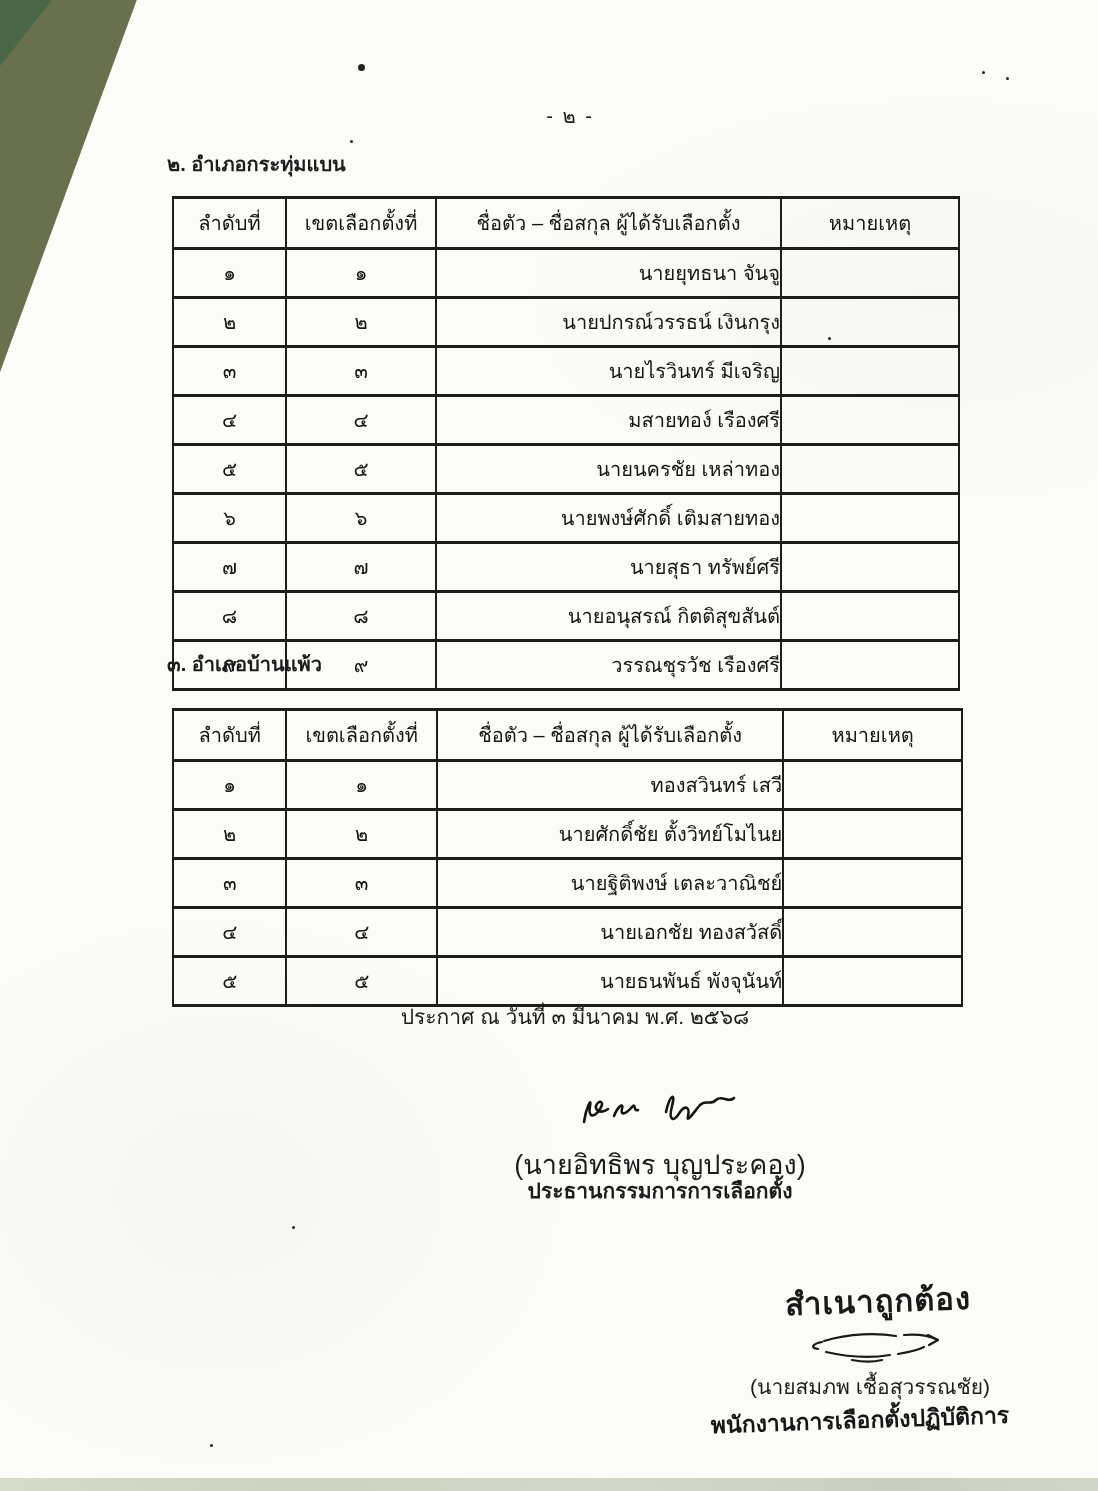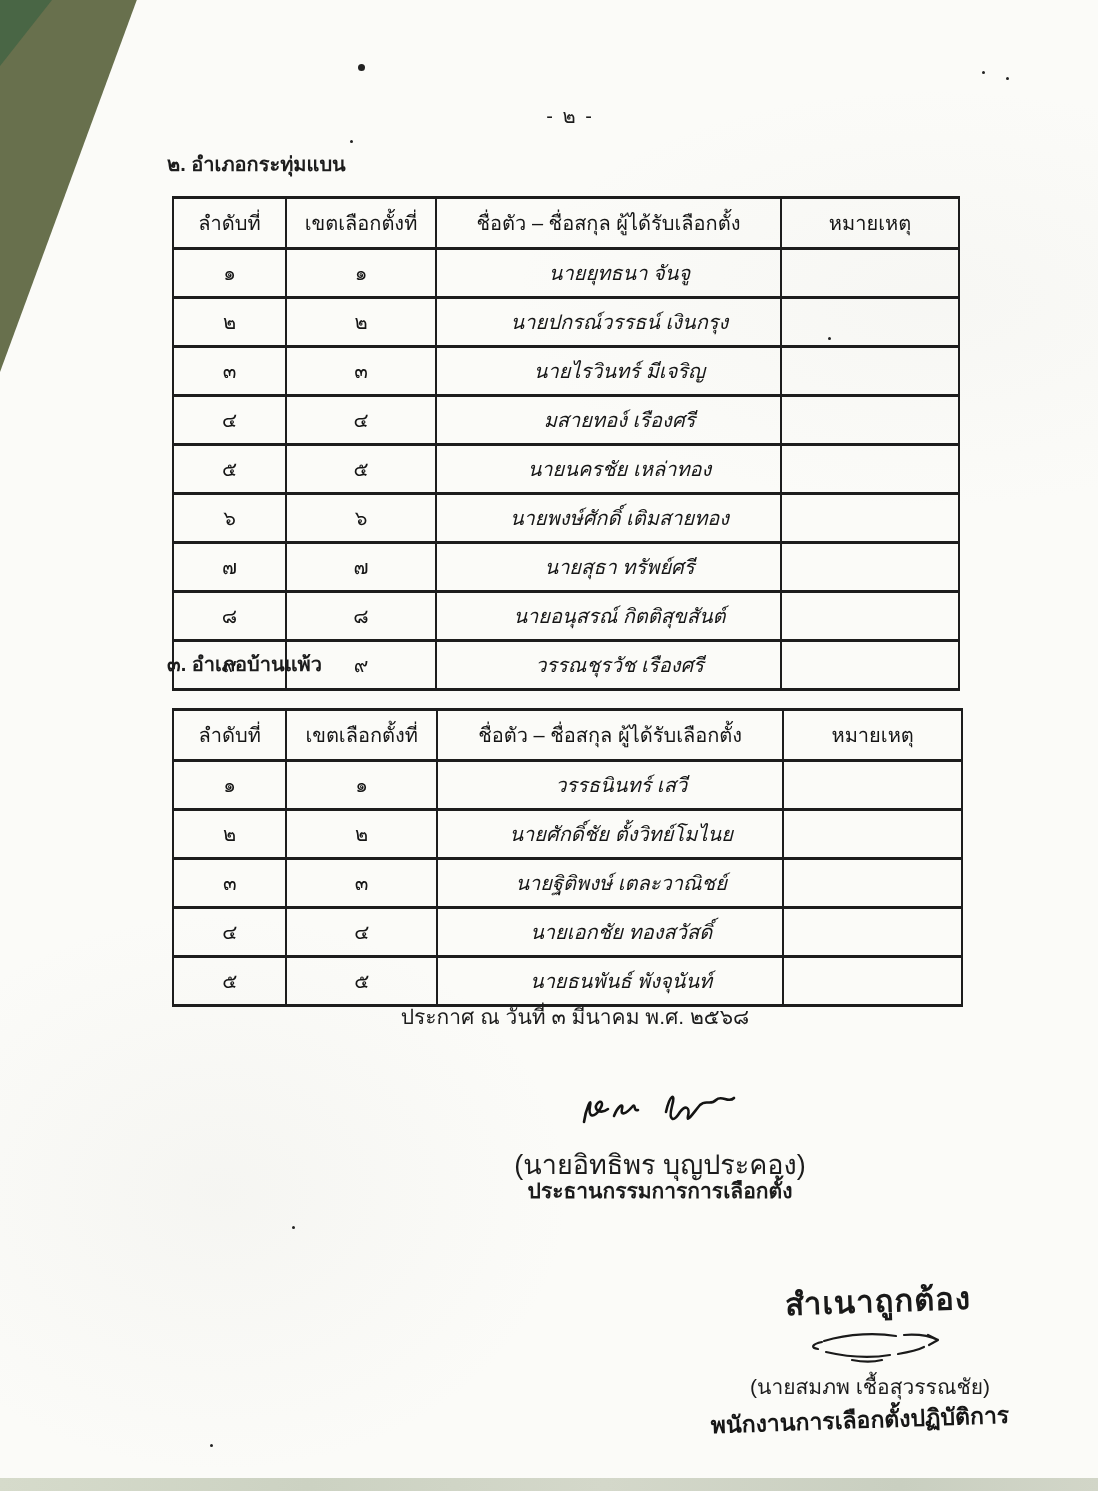--- a/index.html
+++ b/index.html
@@ -37,21 +37,21 @@
   table.results col.c1{width:113px;}
   table.results col.c2{width:150px;}
   table.results col.c3{width:345px;}
   table.results col.c4{width:178px;}
   table.results th, table.results td{
     border:2px solid #1d1d1d;border-top-width:3px;border-bottom-width:3px;
     font-size:20px;font-weight:normal;color:#161616;
     height:46px;padding:0;text-align:center;vertical-align:middle;
   }
   table.results th{height:48px;}
-  table.results td.name-cell{text-align:center;padding-left:22px;font-style:italic;}
+  table.results td.name-cell{text-align:right;padding-left:22px;}
   
   .announcement{top:1000px;left:230px;width:690px;text-align:center;font-size:21px;}
   .sig-svg{top:1082px;left:570px;}
   .signatory-name{top:1143px;left:460px;width:400px;text-align:center;font-size:27px;}
   .signatory-title{top:1174px;left:460px;width:400px;text-align:center;font-size:21px;font-weight:bold;}
   .copy-stamp{top:1276px;left:768px;width:220px;text-align:center;
     font-size:31px;font-weight:700;transform:rotate(-2deg);letter-spacing:1px;color:#191919;}
   .stamp-scribble{top:1326px;left:800px;}
   .certifier-name{top:1370px;left:730px;width:280px;text-align:center;font-size:21px;}
   .certifier-title{top:1402px;left:700px;width:320px;text-align:center;
@@ -171,21 +171,21 @@
       <th>เขตเลือกตั้งที่</th>
       <th>ชื่อตัว – ชื่อสกุล ผู้ได้รับเลือกตั้ง</th>
       <th>หมายเหตุ</th>
     </tr>
   </thead>
   <tbody>
 
       <tr>
         <td>๑</td>
         <td>๑</td>
-        <td class="name-cell">วรรธนินทร์ เสวี</td>
+        <td class="name-cell">ทองสวินทร์ เสวี</td>
         <td></td>
       </tr>
 
       <tr>
         <td>๒</td>
         <td>๒</td>
         <td class="name-cell">นายศักดิ์ชัย ตั้งวิทย์โมไนย</td>
         <td></td>
       </tr>
 

